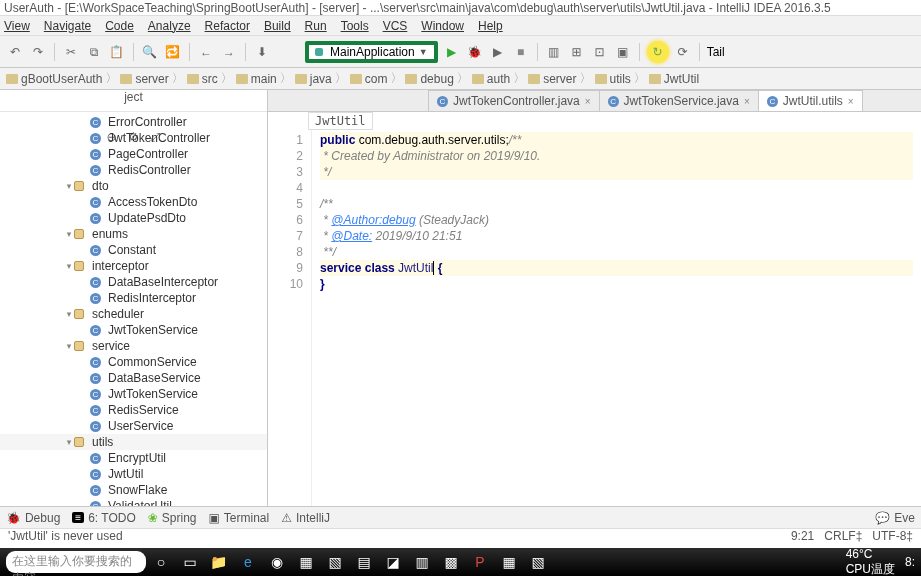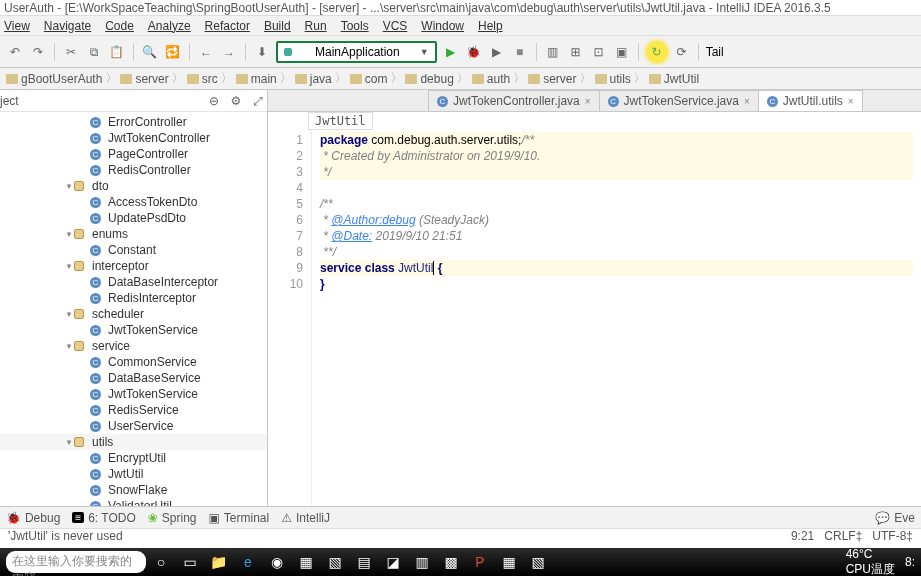--- a/index.html
+++ b/index.html
@@ -6,36 +6,36 @@
     body { background: #f0f0f0; width: 921px; height: 576px; overflow: hidden; display: flex; flex-direction: column; }
     
     .title-bar { background: #fff; padding: 2px 4px; font-size: 11px; color: #555; border-bottom: 1px solid #ddd; height: 16px; display: flex; align-items: center; }
     
     .menu-bar { background: #f2f2f2; padding: 2px 4px; height: 20px; display: flex; align-items: center; gap: 14px; color: #333; border-bottom: 1px solid #ddd; }
     .menu-bar span { cursor: default; text-decoration: underline; }
     
     .toolbar { background: #f2f2f2; padding: 4px 6px; height: 32px; display: flex; align-items: center; gap: 5px; border-bottom: 1px solid #c8c8c8; }
     .tb-icon { width: 18px; height: 18px; display: inline-flex; align-items: center; justify-content: center; color: #666; }
     .tb-sep { width: 1px; height: 18px; background: #ccc; margin: 0 2px; }
-    .run-config { background: #fff; border: 2px solid #15803d; padding: 1px 6px; height: 22px; display: flex; align-items: center; gap: 20px; border-radius: 2px; }
+    .run-config { background: #fff; border: 4px solid #15803d; padding: 1px 6px; height: 22px; display: flex; align-items: center; gap: 4px; border-radius: 2px; margin-left: 29px; }
     .run-config .dropdown-arrow { font-size: 9px; color: #555; }
     .green-dot { width: 8px; height: 8px; background: #4a9; border-radius: 2px; margin-right: 3px; }
     .play { color: #3a3; }
     .bug { color: #3a3; }
     .highlight-circle { width: 22px; height: 22px; background: #fbe84a; border-radius: 50%; display: flex; align-items: center; justify-content: center; box-shadow: 0 0 4px rgba(255,220,0,.9); }
     
     .breadcrumbs { background: #f2f2f2; padding: 3px 6px; height: 22px; display: flex; align-items: center; gap: 3px; color: #555; font-size: 11px; border-bottom: 1px solid #c8c8c8; }
     .breadcrumbs .crumb { display: inline-flex; align-items: center; gap: 3px; }
     .bc-sep { color: #999; }
     .folder-ic { width: 12px; height: 10px; background: #d8c58b; border-radius: 1px; display: inline-block; }
     
     .main { flex: 1; display: flex; min-height: 0; }
     
     .sidebar { width: 268px; background: #fff; border-right: 1px solid #c8c8c8; display: flex; flex-direction: column; }
-    .project-header { height: 22px; display: flex; align-items: center; padding: 0 0; gap: 24px; border-bottom: 1px solid #e5e5e5; color: #555; justify-content: space-between; }
+    .project-header { height: 22px; display: flex; align-items: center; padding: 0 22px; gap: 24px; border-bottom: 1px solid #e5e5e5; color: #555; justify-content: space-between; flex-direction: column; }
     .project-header .right-icons { display: flex; gap: 4px; }
     .tree { flex: 1; overflow: auto; padding: 2px 0; }
     .tree-node { display: flex; align-items: center; height: 16px; padding-left: 6px; white-space: nowrap; color: #333; }
     .tog { width: 10px; color: #888; font-size: 9px; text-align: center; }
     .node-ic { width: 14px; height: 12px; margin-right: 4px; display: inline-flex; align-items: center; }
     .pkg-ic { width: 10px; height: 10px; border: 1px solid #b89550; border-radius: 2px; background: #e7cd87; }
     .cls-ic { width: 11px; height: 11px; border-radius: 50%; background: #5c8bc6; color: #fff; font-size: 8px; display: inline-flex; align-items: center; justify-content: center; }
     
     .editor-area { flex: 1; display: flex; flex-direction: column; background: #fff; }
     .tabs-row { height: 22px; display: flex; align-items: flex-end; border-bottom: 1px solid #c8c8c8; background: #ececec; padding-left: 160px; gap: 0; }
@@ -371,21 +371,21 @@
           <div>3</div>
           <div>4</div>
           <div>5</div>
           <div>6</div>
           <div>7</div>
           <div>8</div>
           <div>9</div>
           <div>10</div>
         </div>
       <div class="code-body" id="code-body">
-          <div class="line hl"><span class="kw">package</span> com.debug.auth.server.utils;<span class="doc">/**</span></div>
+          <div class="line hl"><span class="kw">public</span> com.debug.auth.server.utils;<span class="doc">/**</span></div>
           <div class="line hl"><span class="doc"> * Created by Administrator on 2019/9/10.</span></div>
           <div class="line hl"><span class="doc"> */</span></div>
           <div class="line"></div>
           <div class="line"><span class="doc">/**</span></div>
           <div class="line"><span class="doc"> * </span><span class="tag">@Author:debug</span><span class="doc"> (SteadyJack)</span></div>
           <div class="line"><span class="doc"> * </span><span class="tag">@Date:</span><span class="doc"> 2019/9/10 21:51</span></div>
           <div class="line"><span class="doc"> **/</span></div>
           <div class="line hl"><span class="kw">service</span> <span class="kw">class</span> <span class="cls-name">JwtUtil</span><span class="caret"></span> <span class="kw">{</span></div>
           <div class="line"><span class="kw">}</span></div>
         </div>

